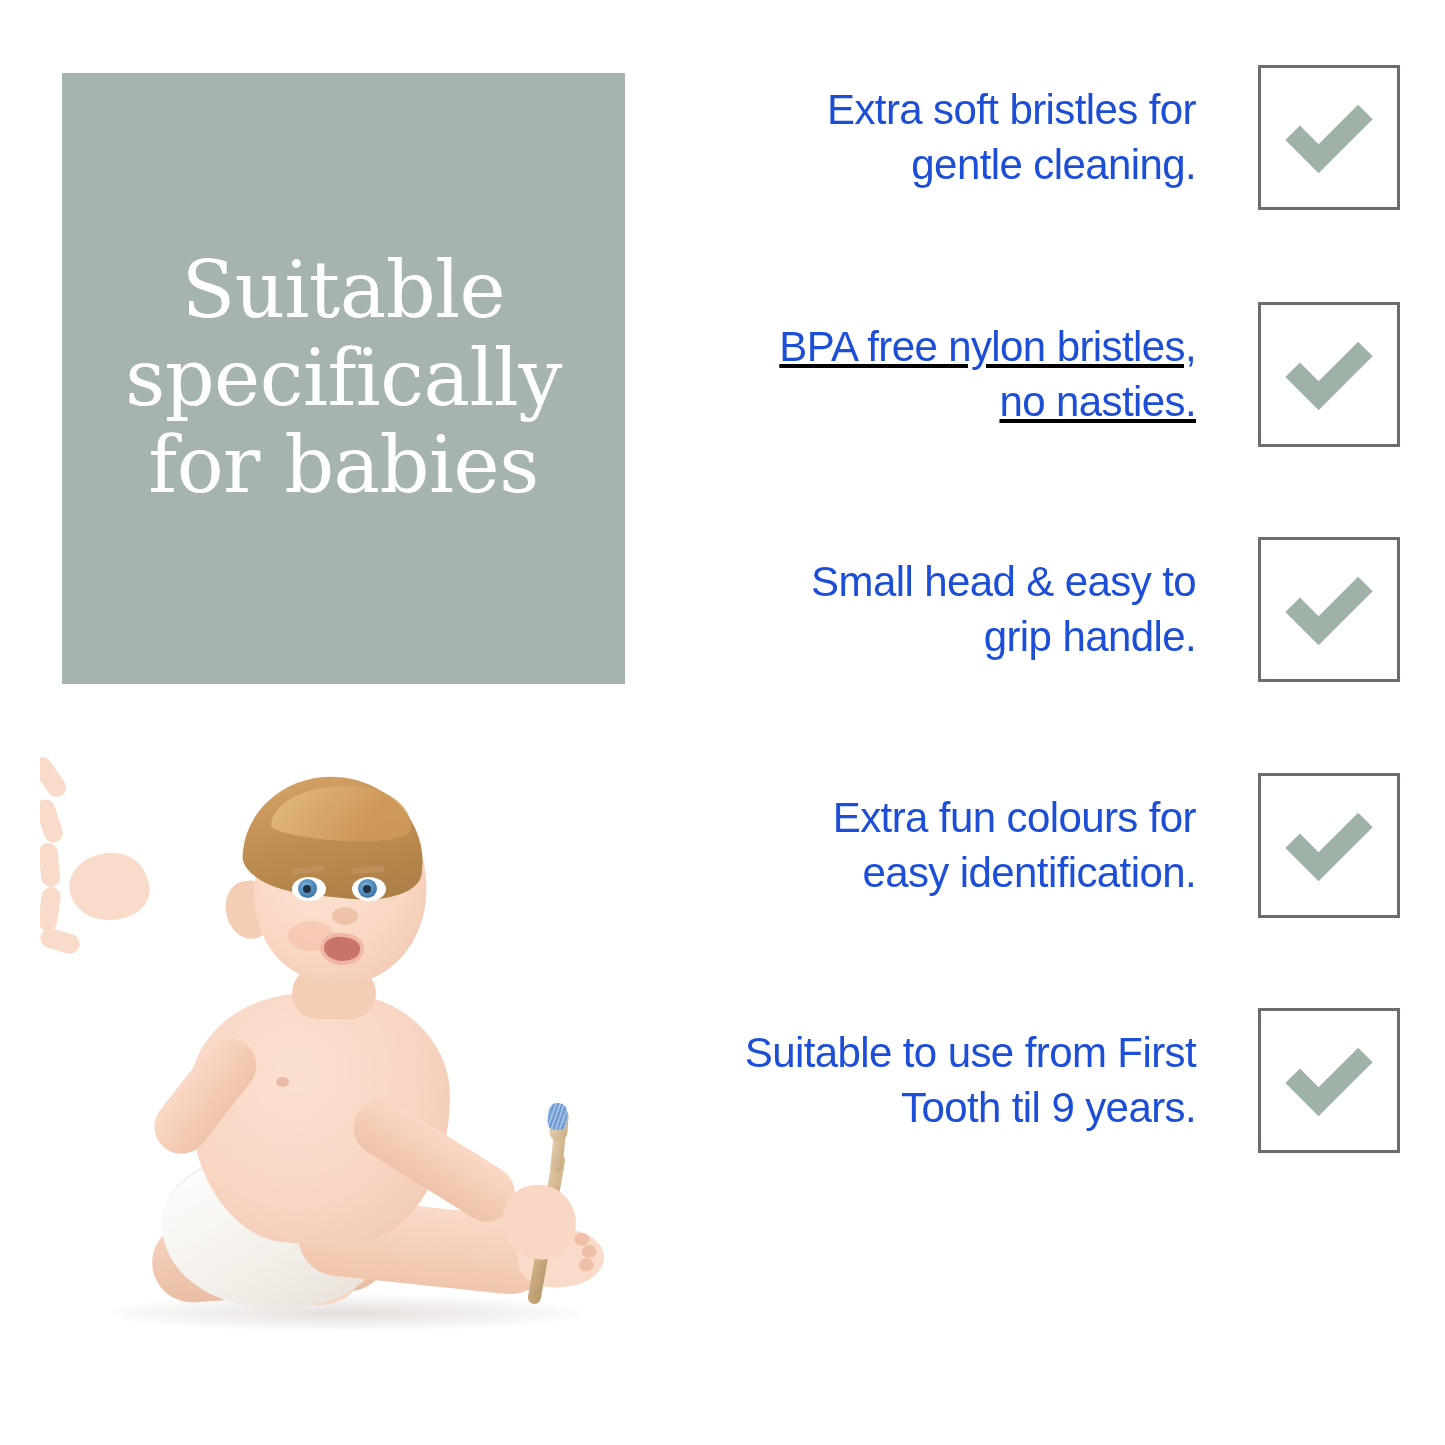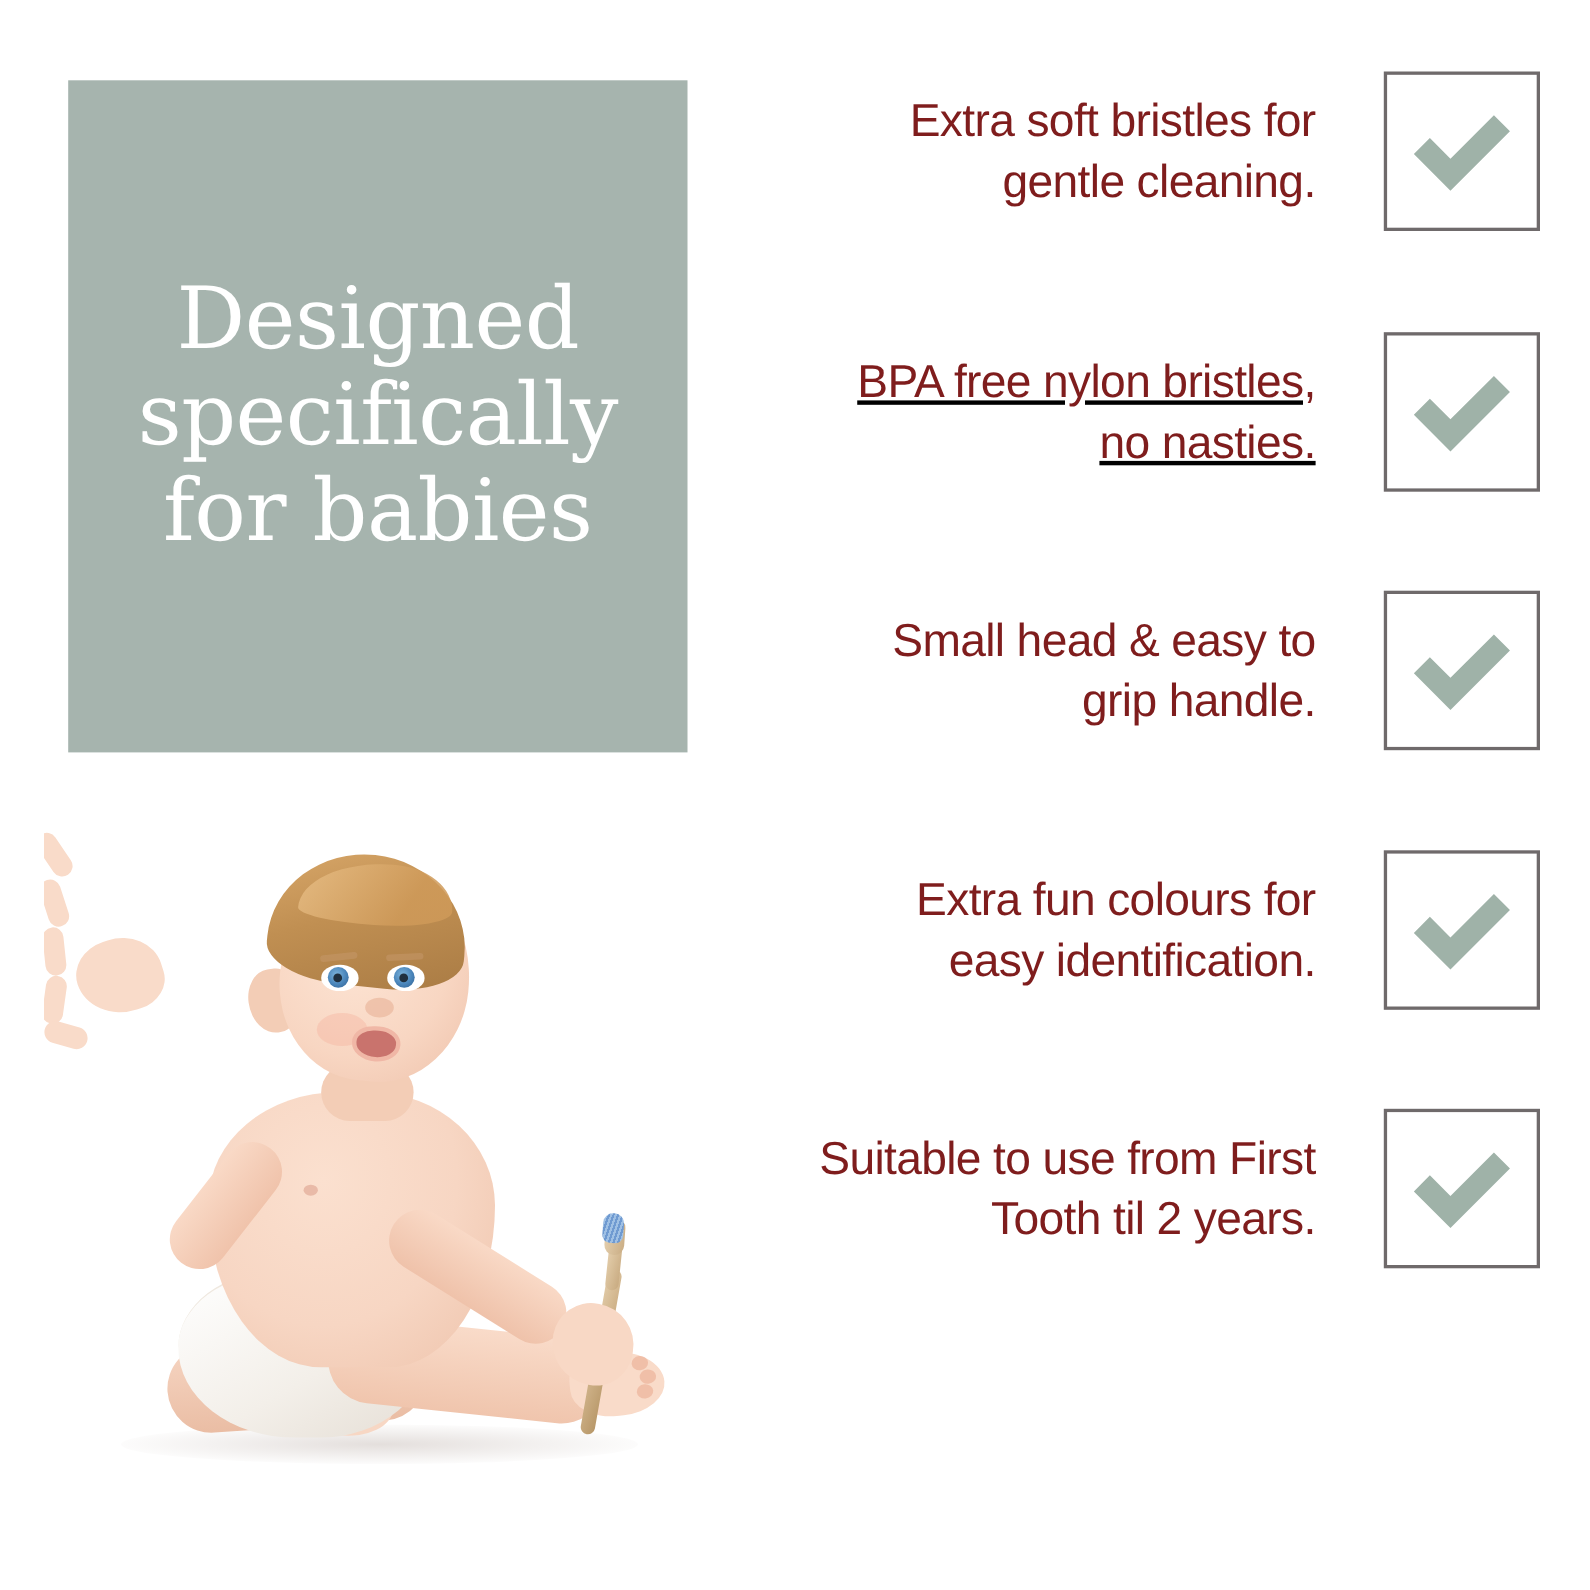--- a/index.html
+++ b/index.html
@@ -270,21 +270,21 @@
     width: 760px;
     height: 145px;
     display: flex;
     align-items: center;
     justify-content: flex-end;
     gap: 62px;
   }
   .feature-text {
     flex: 1 1 auto;
     text-align: right;
-    color: #7f1d1d;
+    color: #1d4ed8;
     font-family: "Liberation Sans", sans-serif;
     font-size: 42px;
     line-height: 1.30;
     letter-spacing: -0.6px;
     white-space: pre-line;
     padding-right: 0;
   }
   .checkbox {
     flex: 0 0 auto;
     width: 142px;
@@ -303,21 +303,21 @@
     height: 104px;
     display: block;
   }
 </style>
 </head>
 <body>
 
 <div class="canvas">
 
   <div class="green-panel">
-    <div class="green-panel-title">Designed
+    <div class="green-panel-title">Suitable
 specifically
 for babies</div>
   </div>
 
   <div class="photo-area">
     <div class="baby-wrap">
       <div class="floor-shadow"></div>
 
       <div class="sk leg-back"></div>
       <div class="sk foot-back">
@@ -412,21 +412,21 @@
 easy identification.</div>
       <div class="checkbox">
         <svg viewBox="0 0 100 100">
           <path d="M8 52 L22 38 L40 56 L78 18 L92 32 L40 84 Z" fill="#9fb2a8"></path>
         </svg>
       </div>
     </div>
 
     <div class="feature-row" style="top:1008px;">
       <div class="feature-text">Suitable to use from First
-Tooth til 2 years.</div>
+Tooth til 9 years.</div>
       <div class="checkbox">
         <svg viewBox="0 0 100 100">
           <path d="M8 52 L22 38 L40 56 L78 18 L92 32 L40 84 Z" fill="#9fb2a8"></path>
         </svg>
       </div>
     </div>
 
   </div>
 </div>
 

